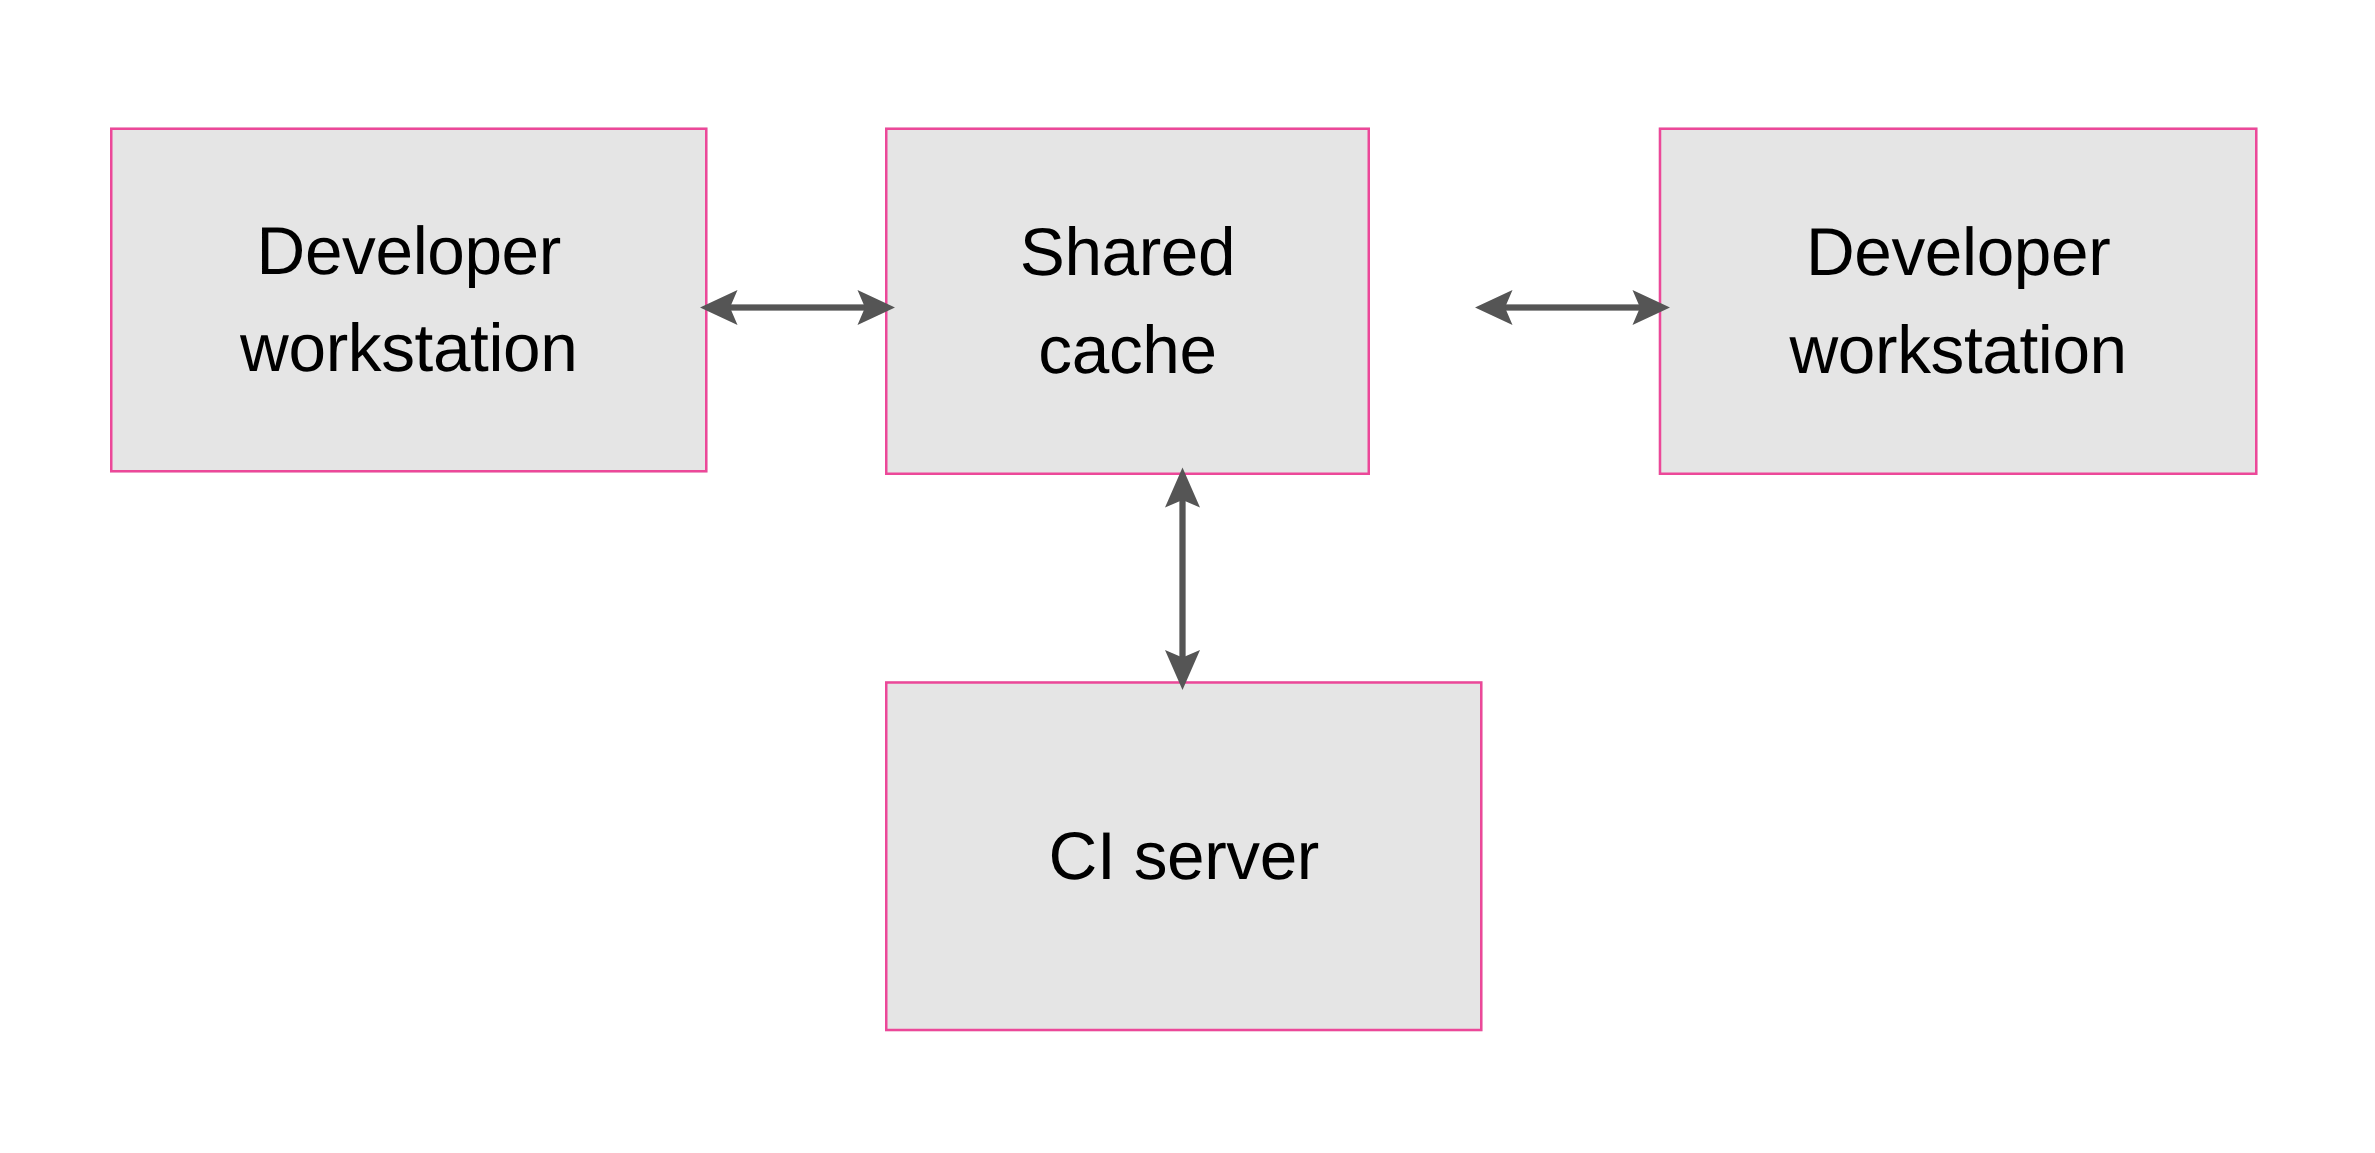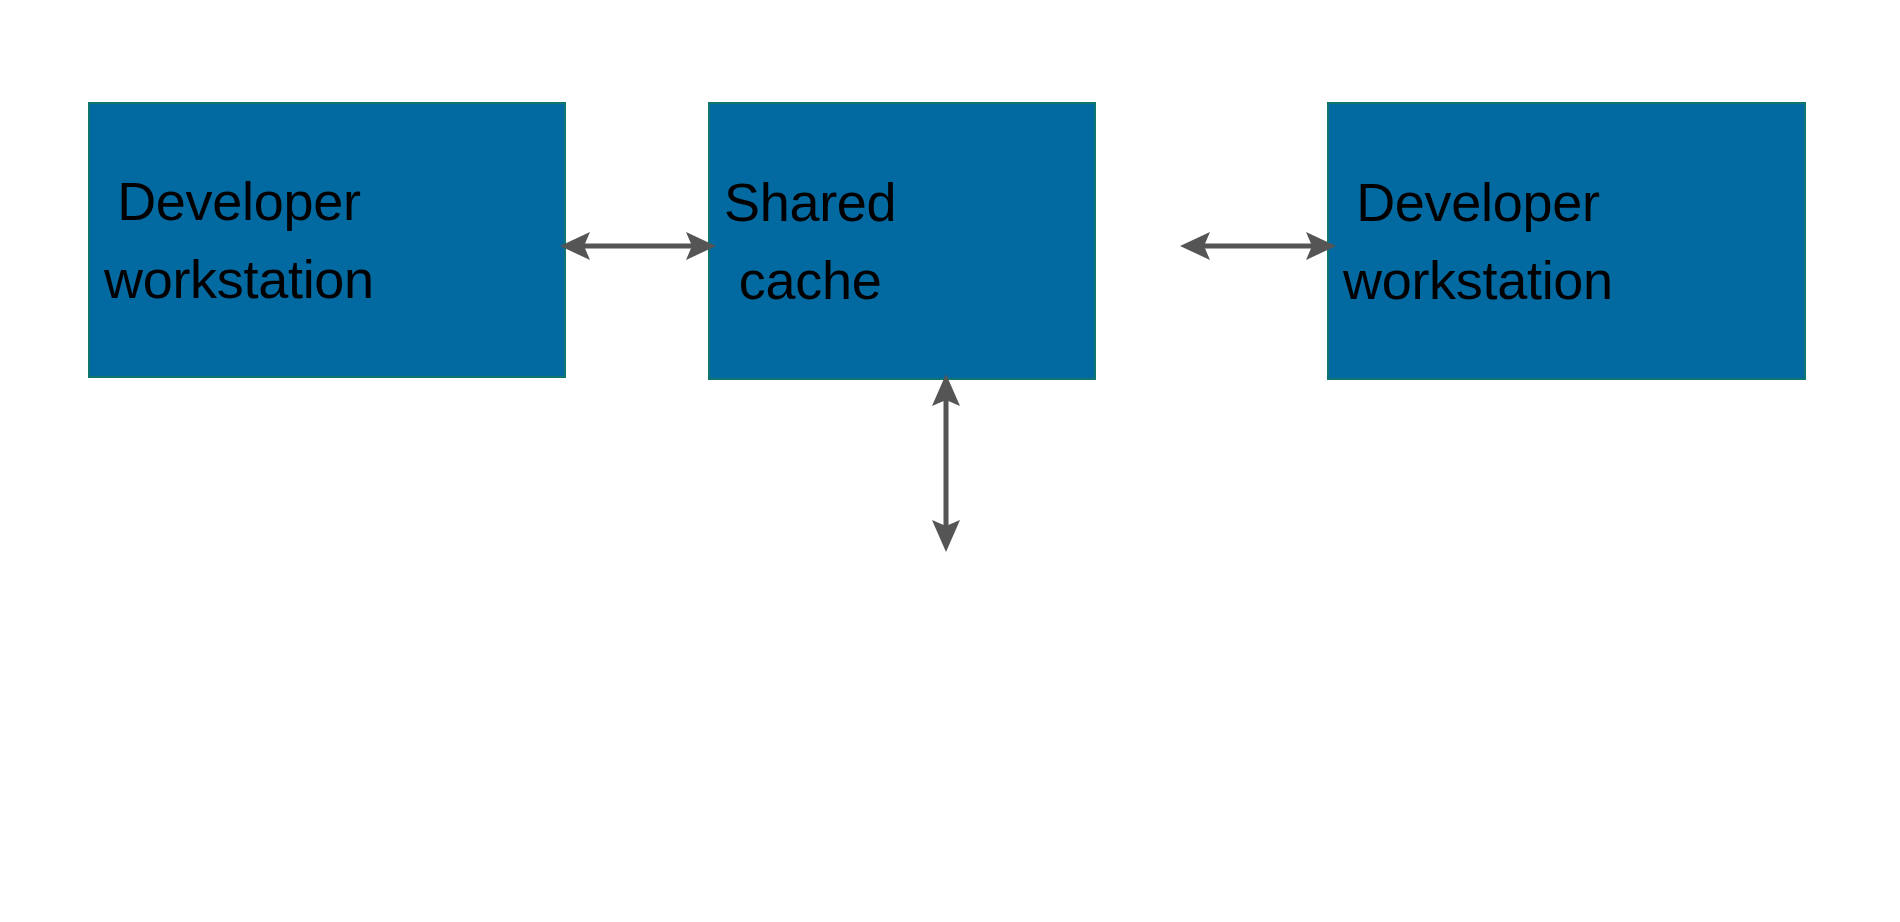--- a/index.html
+++ b/index.html
@@ -14,24 +14,25 @@
   #diagram-canvas {
     position: relative;
     width: 1900px;
     height: 922px;
     background: #ffffff;
     overflow: hidden;
   }
   .node-box {
     position: absolute;
     box-sizing: border-box;
-    background: #0369a1;
-    border: 2px solid #0f766e;
+    background: #e5e5e5;
+    border: 2px solid #ec4899;
     display: flex;
     align-items: center;
+    justify-content: center;
     text-align: center;
   }
   .node-label {
     color: #000000;
     font-family: "Liberation Sans", sans-serif;
     font-size: 54px;
     font-weight: 400;
     line-height: 1.45;
     letter-spacing: -0.3px;
     white-space: pre-line;
@@ -64,20 +65,23 @@
   <div class="node-box" id="node-shared">
     <span class="node-label">Shared
 cache</span>
   </div>
 
   <div class="node-box" id="node-dev-right">
     <span class="node-label">Developer
 workstation</span>
   </div>
 
+  <div class="node-box" id="node-ci">
+    <span class="node-label">CI server</span>
+  </div>
 
   <svg class="connector" id="edge-left-shared" viewBox="0 0 156 52" width="156" height="52">
     <g fill="#555555" stroke="none">
       <rect x="22" y="23.5" width="112" height="5"></rect>
       <path d="M 0 26 L 30 12 L 24 26 L 30 40 Z"></path>
       <path d="M 156 26 L 126 12 L 132 26 L 126 40 Z"></path>
     </g>
   </svg>
 
   <svg class="connector" id="edge-shared-right" viewBox="0 0 156 52" width="156" height="52">

